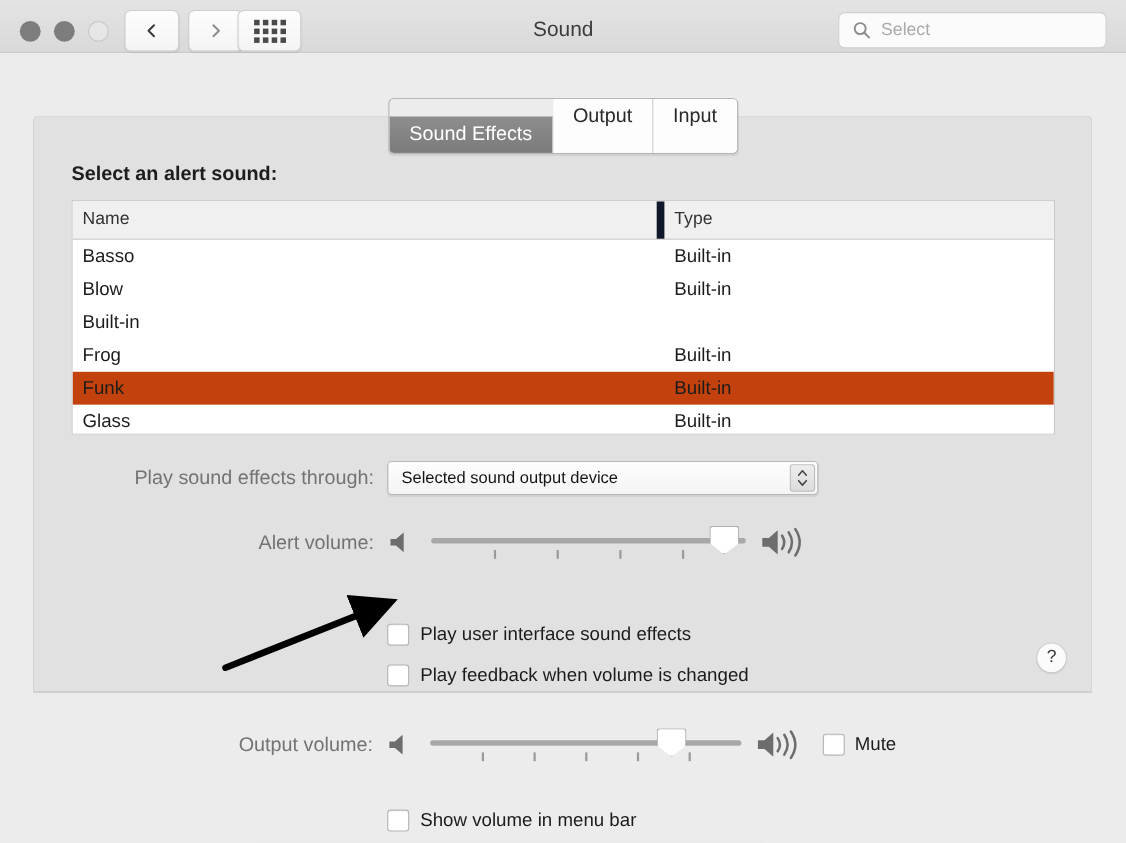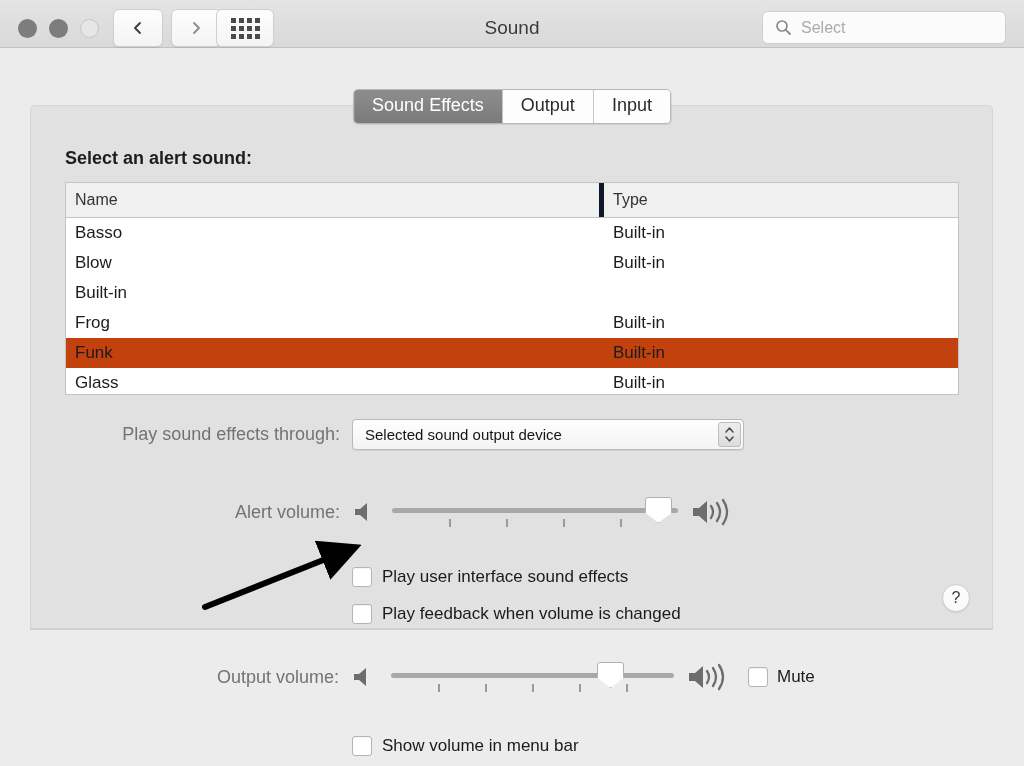--- a/index.html
+++ b/index.html
@@ -81,20 +81,21 @@
     padding: 5px 18px 7px;
     font-size: 18px; color: #2a2a2a;
     background: #fdfdfd;
     border-right: 1px solid #c3c3c3;
     min-width: 70px; text-align: center;
   }
   .tab:last-child { border-right: none; }
   .tab.active {
     background: linear-gradient(to bottom,#8d8d8d,#7b7b7b);
     color: #ffffff;
+    margin-top: 16px;
   }
 
   
   .panel {
     position: absolute; left: 30px; top: 105px;
     width: 963px; height: 525px;
     background: #e1e1e1;
     border-radius: 5px 5px 0 0;
     border: 1px solid #d5d5d5;
     border-bottom: 2px solid #d0d0d0;
@@ -112,21 +113,21 @@
     background: #fff;
     border: 1px solid #c4c4c4;
     overflow: hidden;
   }
   .thead { display: flex; height: 35px; background: #f0f0f0; border-bottom: 1px solid #c4c4c4; }
   .th {
     font-size: 16px; color: #333;
     display: flex; align-items: center;
     padding-left: 9px;
   }
-  .th.name { width: 538px; border-right: 5px solid #0f172a; }
+  .th.name { width: 538px; border-right: 7px solid #0f172a; }
   .th.type { flex: 1; }
   .trow { display: flex; height: 30px; align-items: center; background: #fff; }
   .trow.sel { background: #c2410c; }
   .td { font-size: 17px; color: #1c1c1c; padding-left: 9px; }
   .td.name { width: 538px; }
   .td.type { flex: 1; }
 
   
   .ctlrow { position: absolute; display: flex; align-items: center; }
 
@@ -295,21 +296,21 @@
           <svg width="9" height="6" viewBox="0 0 9 6">
               <polyline points="1,5 4.5,1 8,5" fill="none" stroke="#4a4a4a" stroke-width="1.5" stroke-linecap="round" stroke-linejoin="round"></polyline>
             </svg>
           <svg width="9" height="6" viewBox="0 0 9 6">
               <polyline points="1,1 4.5,5 8,1" fill="none" stroke="#4a4a4a" stroke-width="1.5" stroke-linecap="round" stroke-linejoin="round"></polyline>
             </svg>
         </span>
       </div>
     </div>
 
-    <div class="ctlrow" style="left:34px; top:370px; width:894px;margin-top:19px;">
+    <div class="ctlrow" style="left:34px; top:370px; width:894px;">
       <div class="rowlabel" style="width:275px;">Alert volume:</div>
 
       <svg class="spk" width="26" height="24" viewBox="0 0 26 24" style="margin-left:12px;">
         <path d="M3 9 H8 L15 3 V21 L8 15 H3 Z" fill="#6d6d6d"></path>
       </svg>
 
       <div class="slider" style="width:286px; margin-left:14px;">
         <div class="track" style="width:286px;"></div>
         <div class="ticks" style="width:286px;">
           <i style="left:57px;"></i>

